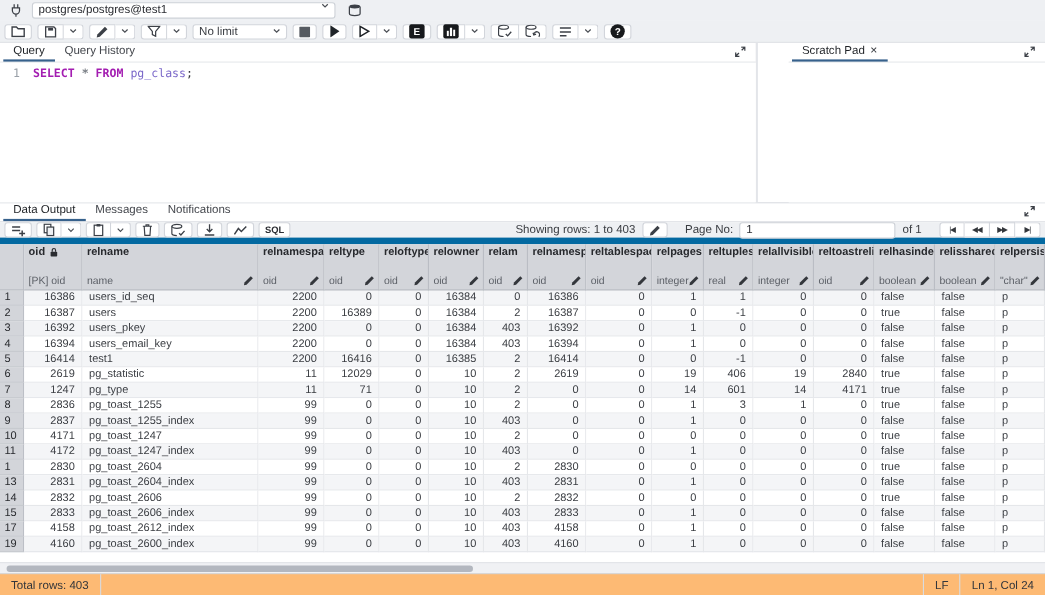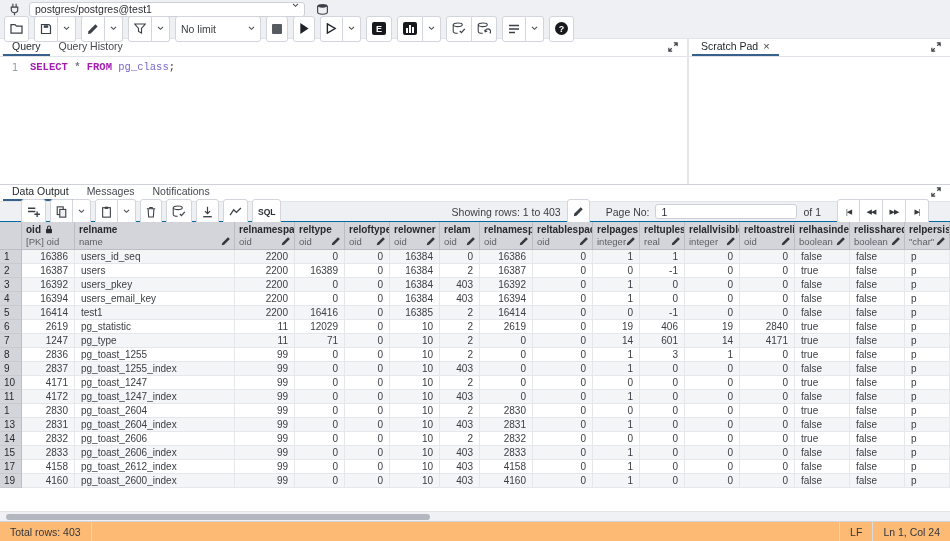--- a/index.html
+++ b/index.html
@@ -1,20 +1,20 @@
 <!DOCTYPE html>
 <html><head>
 <meta charset="utf-8">
 <style>
   * { box-sizing: border-box; margin: 0; padding: 0; }
   html,body { width: 950px; height: 541px; overflow: hidden; }
   body { font-family: "Liberation Sans", sans-serif; font-size: 11px; color: #222; background: #fff; }
 
   
-  .btn { background:#fff; border:1px solid #d2d5db; border-radius:3px; height:26px;
+  .btn { background:#fff; border:1px solid #d2d5db; border-radius:3px; height:14px;
          display:inline-flex; align-items:center; justify-content:center; padding:0 5px; gap:3px; }
   .group { display:inline-flex; }
   .group .btn { border-radius:0; }
   .group .btn:first-child { border-radius:3px 0 0 3px; }
   .group .btn:last-child { border-radius:0 3px 3px 0; }
   .group .btn + .btn { border-left:0; }
   .chev svg { display:block; }
   svg { display:block; }
 
   
@@ -27,56 +27,56 @@
   
   .toolbar { height:20px; background:#eef0f3; border-bottom:1px solid #e0e3e7; display:flex;
              align-items:center; padding:0 4px; gap:5px; }
   .limit-btn { min-width:86px; justify-content:space-between; font-size:10.5px; color:#3a3d42; }
   .sq { width:14px; height:13px; background:#17191c; border-radius:2px; color:#fff; font-size:9px;
         font-weight:bold; display:flex; align-items:center; justify-content:center; }
   .circ { width:13px; height:13px; border-radius:50%; background:#17191c; color:#fff; font-weight:bold;
           font-size:9px; display:flex; align-items:center; justify-content:center; }
 
   
-  .editor-row { height:146px; display:flex; border-bottom:1px solid #cfd3d9; }
+  .editor-row { height:146px; display:flex; border-bottom:1px solid #cfd3d9;gap:28px; }
   .query-panel { width:689px; display:flex; flex-direction:column; border-right:2px solid #e3e5e9; }
   .scratch-panel { flex:1; display:flex; flex-direction:column; }
   .tabs { height:18px; display:flex; align-items:flex-end; border-bottom:1px solid #e0e3e7; padding:0 3px; }
   .tab { padding:2px 9px 2px; font-size:10.5px; color:#45484e; border-bottom:2px solid transparent;
          display:flex; align-items:center; gap:5px; }
   .tab.active { border-bottom-color:#37618c; color:#1f2226; }
   .tab .close { font-size:11px; color:#3a3d42; line-height:1; }
   .tabs .spacer { flex:1; }
   .expand-btn { padding:2px 6px 4px; display:flex; }
   .editor { flex:1; display:flex; font-family:"DejaVu Sans Mono", monospace; font-size:10.5px; background:#fff; }
   .gutter { width:30px; text-align:center; padding-top:4px; color:#9aa0a8; }
-  .code { padding-top:4px; white-space:pre;font-family:Liberation Mono, monospace; }
+  .code { padding-top:4px; white-space:pre; }
   .kw { color:#a31db1; font-weight:bold; }
   .op { color:#777c83; font-weight:bold; }
   .id { color:#7b68c9; }
   .pl { color:#33363b; }
 
   
   .output-tabs { height:17px; display:flex; align-items:flex-end; border-bottom:1px solid #e0e3e7; padding:0 3px; background:#fff; }
-  .output-toolbar { height:20px; background:#eef0f3; border-bottom:1px solid #0369a1; display:flex;
-                    align-items:center; padding:0 21px; gap:4px; }
+  .output-toolbar { height:20px; background:#eef0f3; border-bottom:6px solid #0369a1; display:flex;
+                    align-items:center; padding:0 4px; gap:4px; }
   .ot-right { margin-left:auto; display:flex; align-items:center; gap:6px; font-size:10.5px; color:#3a3d42; }
   .sql-btn { font-size:8.5px; font-weight:bold; color:#2c2e33; }
   .page-input { width:142px; height:15px; border:1px solid #cdd1d7; border-radius:3px; background:#fff;
                 padding:0 5px; font-size:10.5px; font-family:"Liberation Sans",sans-serif; color:#2c2e33; }
   .pager .btn { width:23px; font-size:7px; letter-spacing:-1px; color:#33363b; padding:0; }
 
   
   .grid-wrap { height:289px; overflow:hidden; }
   table.grid { width:950px; table-layout:fixed; border-collapse:separate; border-spacing:0; font-size:10px; }
   .grid th { height:23px; background:#d3d5da; border-right:1px solid #babdc4; border-bottom:1px solid #babdc4;
              text-align:left; vertical-align:top; padding:2px 4px; position:relative; font-weight:normal;
              overflow:hidden; white-space:nowrap; }
   .grid th .hname { font-weight:bold; font-size:10px; color:#27292d; display:flex; align-items:center; gap:4px; }
-  .grid th .hsub { font-size:9.5px; color:#5b5f66; margin-top:1px; }
+  .grid th .hsub { font-size:9.5px; color:#5b5f66; margin-top:15px; }
   .grid th .hpencil { position:absolute; right:3px; bottom:3px; }
   .grid td { height:14px; line-height:13px; border-right:1px solid #e5e7ea; border-bottom:1px solid #e5e7ea;
              padding:0 6px; color:#3a3d42; overflow:hidden; white-space:nowrap; background:#fff; }
   .grid tbody tr:nth-child(odd) td { background:#f4f5f7; }
   .grid td.rownum, .grid tbody tr:nth-child(odd) td.rownum {
              background:#d3d5da; border-right:1px solid #babdc4; border-bottom:1px solid #c7cacf;
              color:#27292d; padding:0 4px; }
   .grid td.num { text-align:right; }
 
   

